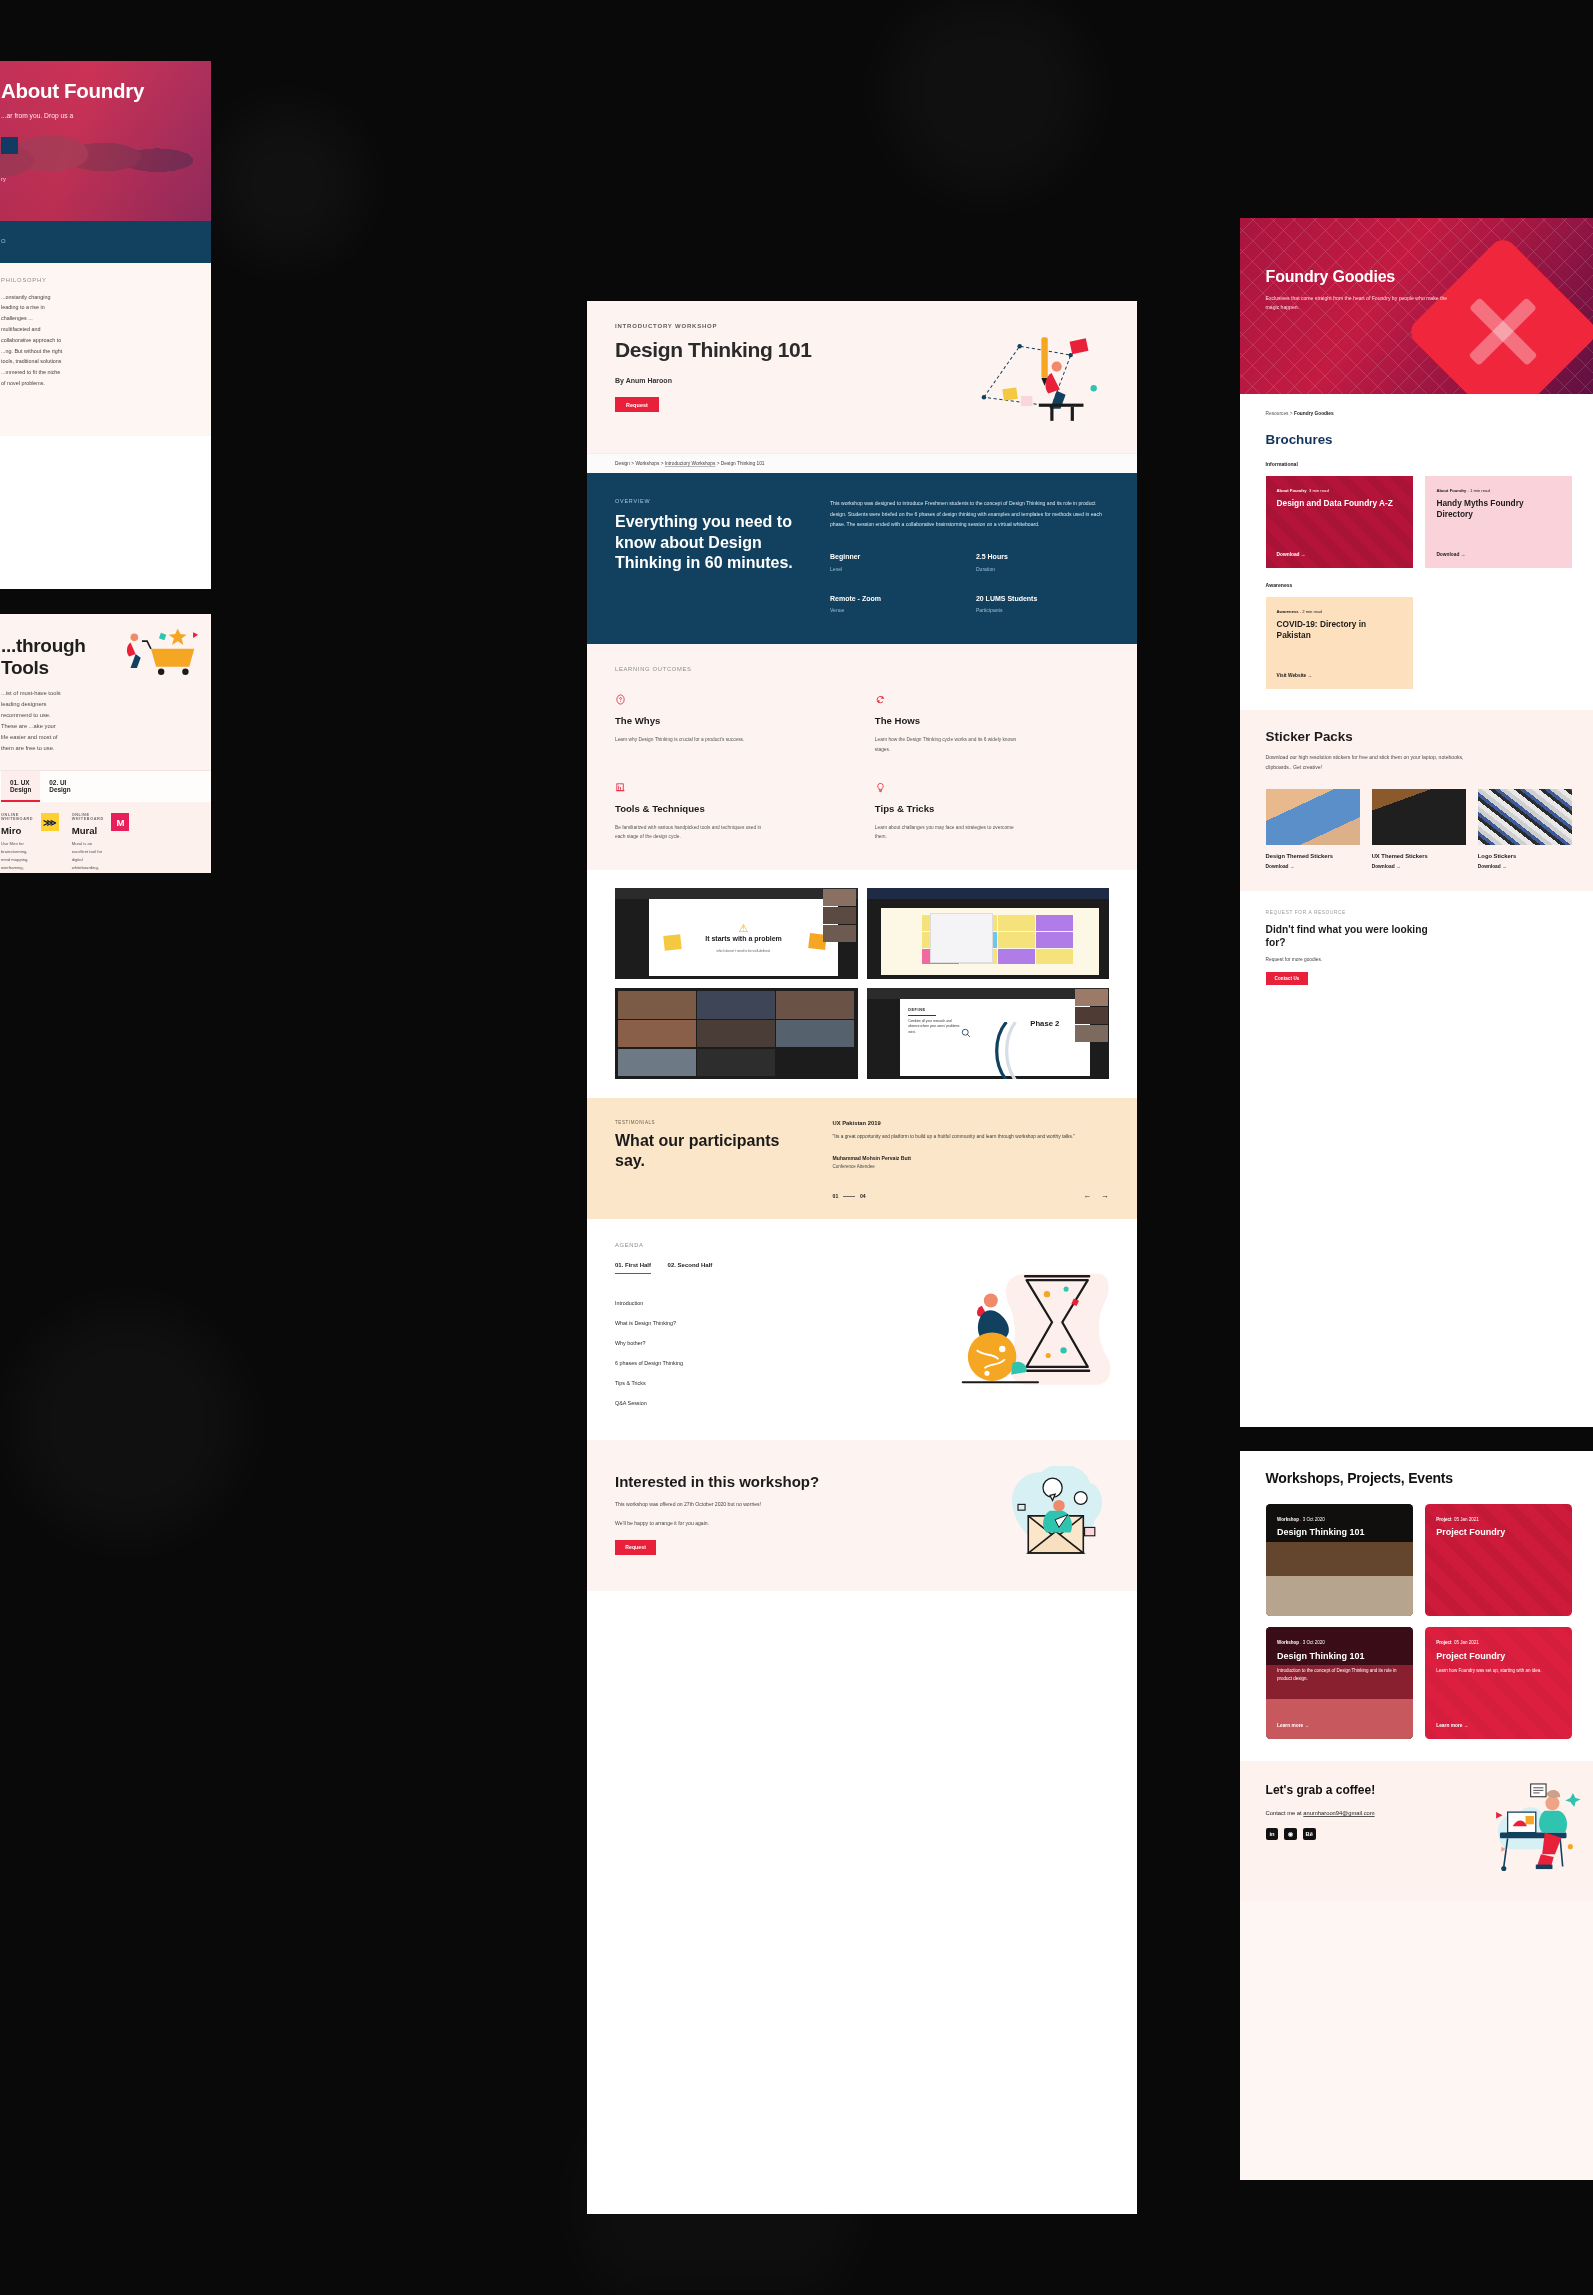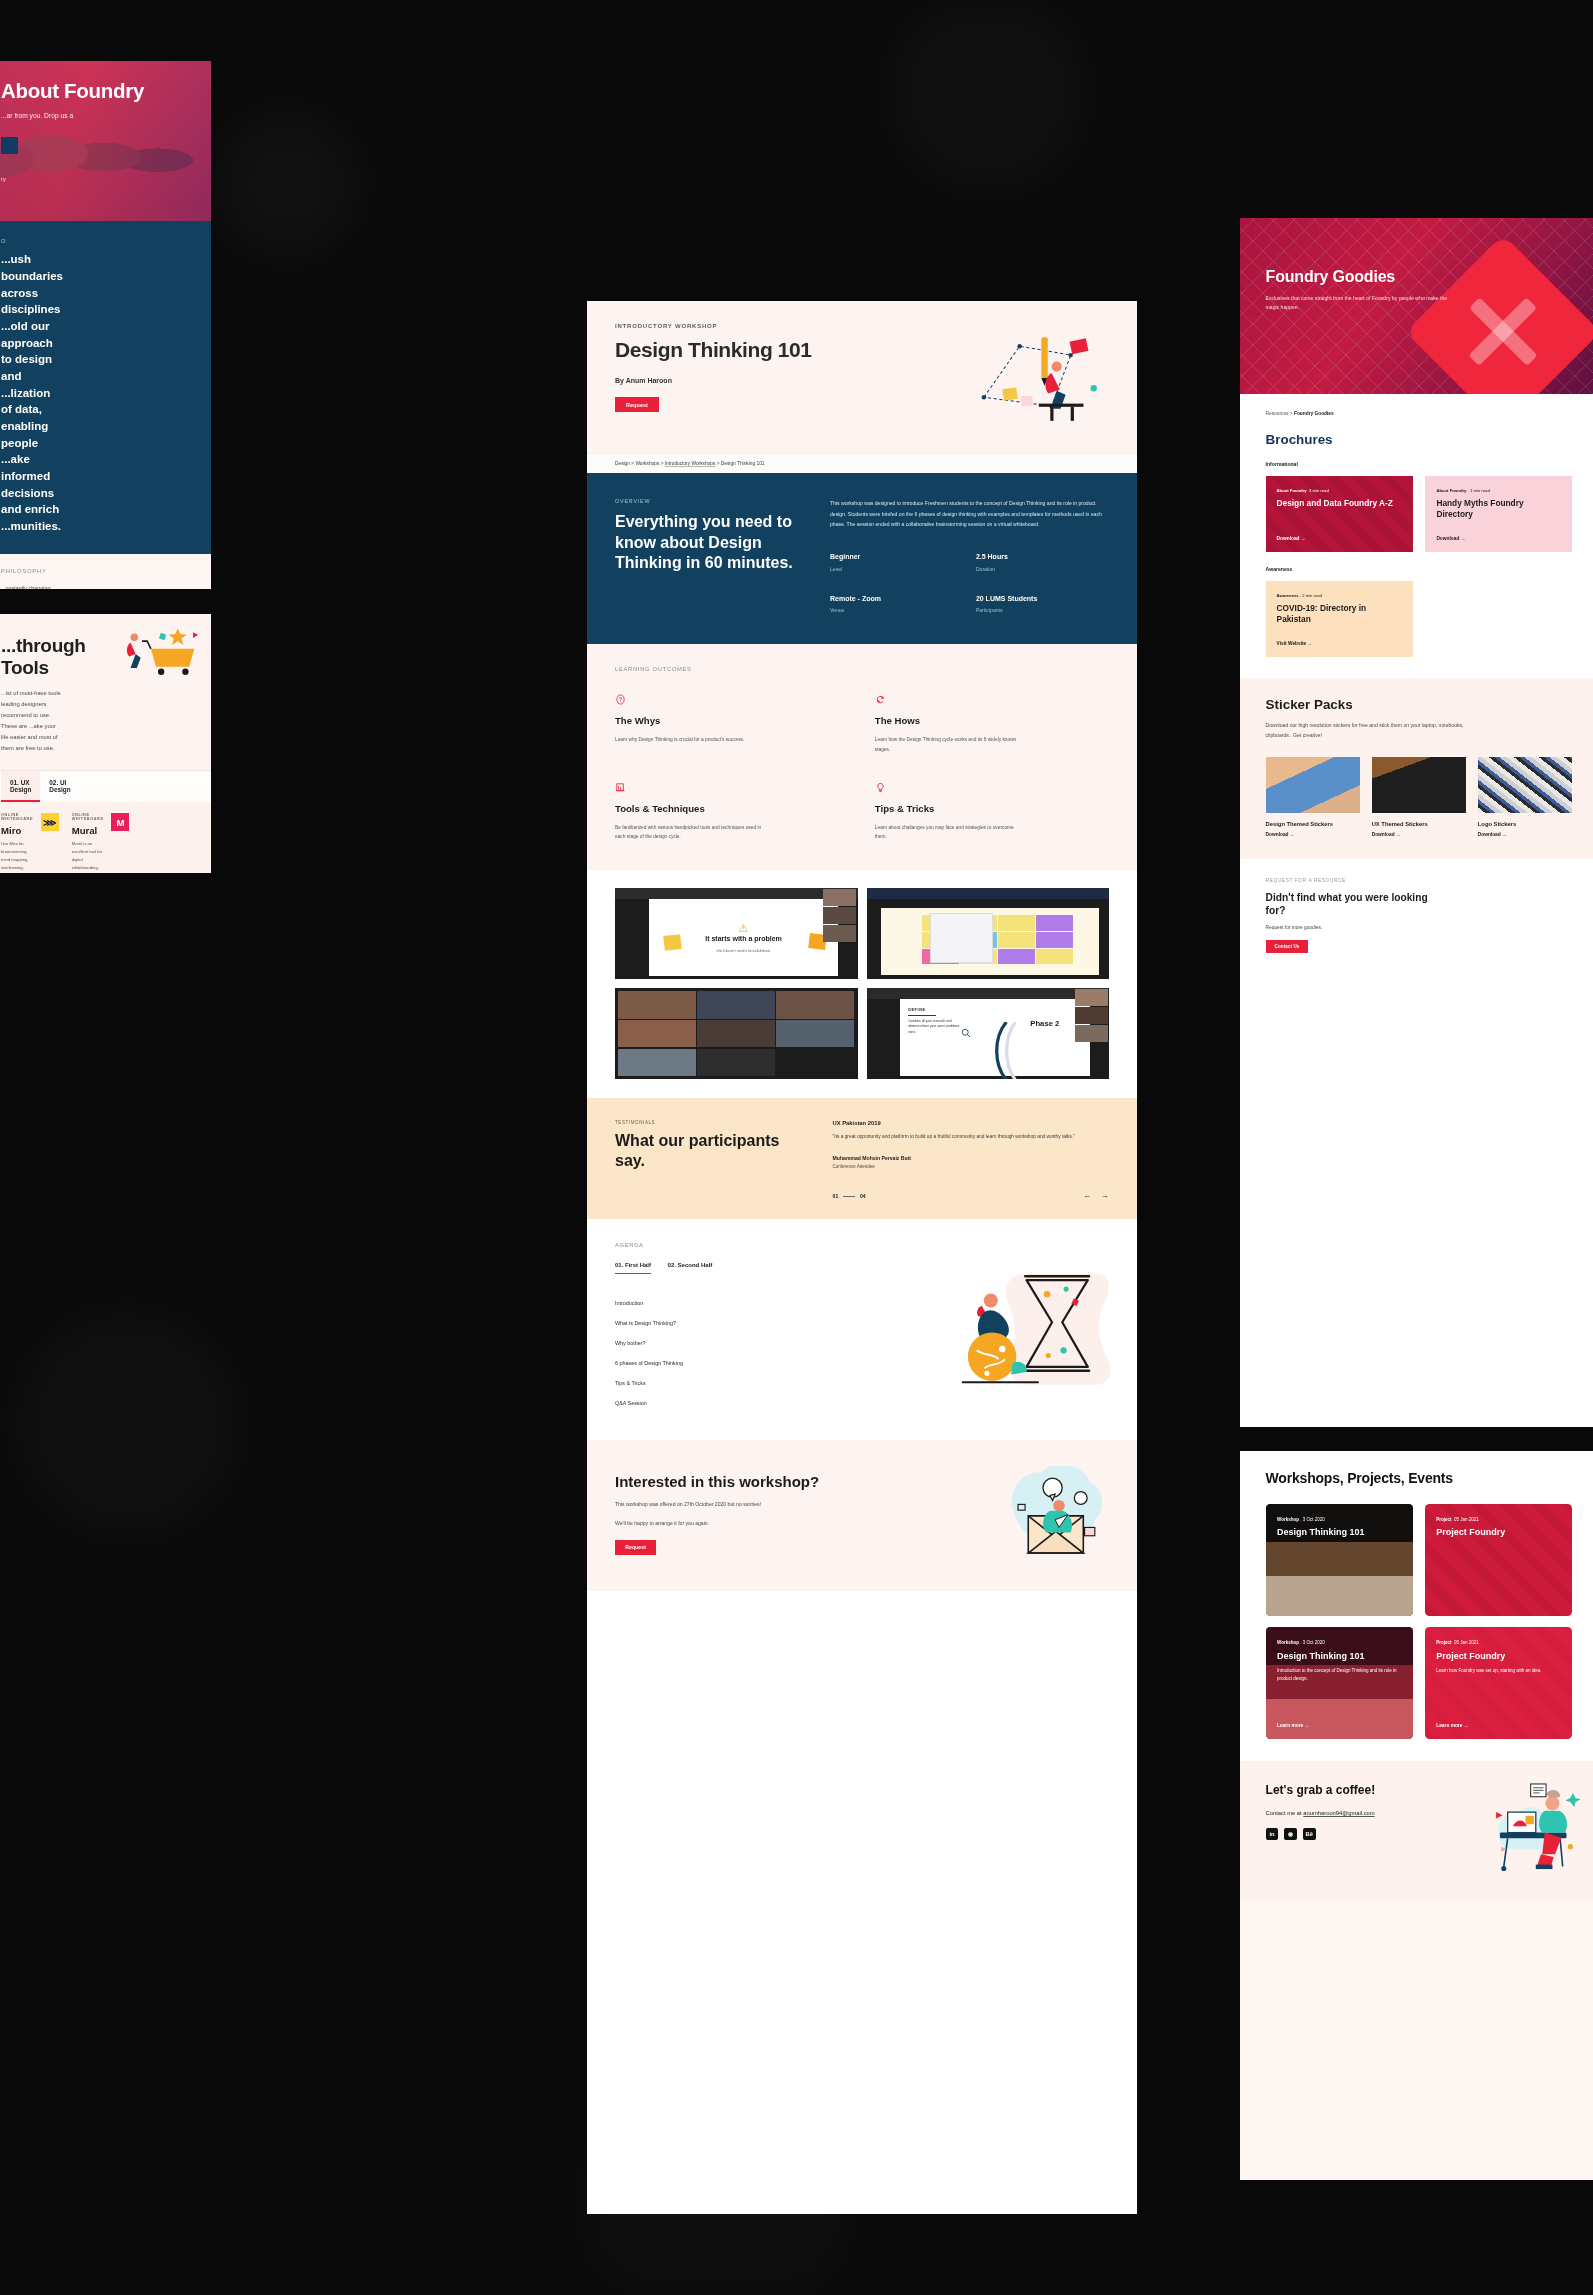--- a/index.html
+++ b/index.html
@@ -159,21 +159,21 @@
   .rp-hero .txt{position:absolute;left:25.6px;top:50px;z-index:3;}
   .rp-hero h1{font-size:16px;color:#fff;font-weight:700;letter-spacing:-0.2px;}
   .rp-hero p{font-size:5.1px;color:#ffdde6;line-height:1.9;margin-top:7.7px;max-width:186px;}
 
   .rp-body{background:#fff;padding:16.6px 25.6px 0;}
   .rp-crumb{font-size:4.8px;color:#555;}
   .rp-crumb b{color:#1b1b1b;}
   .rp-h2{font-size:13.4px;font-weight:700;color:#12345c;margin-top:16.6px;}
   .rp-sub{font-size:5.1px;font-weight:700;color:#1b1b1b;margin-top:14px;}
   .broch-grid{display:grid;grid-template-columns:1fr 1fr;gap:12.8px;margin-top:9px;}
-  .bcard{height:76px;padding:11.5px 11px;position:relative;overflow:hidden;}
+  .bcard{height:92px;padding:11.5px 11px;position:relative;overflow:hidden;}
   .bcard .weave{position:absolute;inset:0;opacity:.12;
     background-image:repeating-linear-gradient(45deg,rgba(0,0,0,.55) 0 9px,transparent 9px 19px);}
   .bcard .meta{font-size:4.2px;position:relative;z-index:2;}
   .bcard .meta b{font-weight:700;}
   .bcard .dot{color:#e8203a;font-weight:900;}
   .bcard h4{font-size:8.3px;font-weight:600;line-height:1.3;margin-top:5.1px;position:relative;z-index:2;}
   .bcard .bdesc{font-size:4.5px;line-height:1.85;margin-top:5.8px;position:relative;z-index:2;}
   .bcard .act{position:absolute;left:11px;bottom:11px;font-size:4.8px;font-weight:700;z-index:2;}
   .bcard.dark{background:#b4143a;color:#fff;}
   .bcard.pink{background:#fad3da;color:#1b1b1b;}
@@ -234,21 +234,20 @@
     <div class="photo"></div>
     <div class="hdr">
       <h1>About Foundry</h1>
       <p>...ar from you. Drop us a</p>
       <div class="mini"></div>
       <div class="tiny">ry</div>
     </div>
   </div>
   <div class="lp-navy">
     <div class="tag">o</div>
-    <h2>...ush boundaries across disciplines ...old our approach to design and ...lization of data, enabling people ...ake informed decisions and enrich ...munities.</h2>
   </div>
   <div class="lp-phil">
     <div class="eyebrow">PHILOSOPHY</div>
     <p>...onstantly changing leading to a rise in challenges ... multifaceted and collaborative approach to ...ng. But without the right tools, traditional solutions ...mmered to fit the niche of novel problems.</p>
 
   </div>
 
 </div>
 
 <div class="panel" id="panel-left2">

